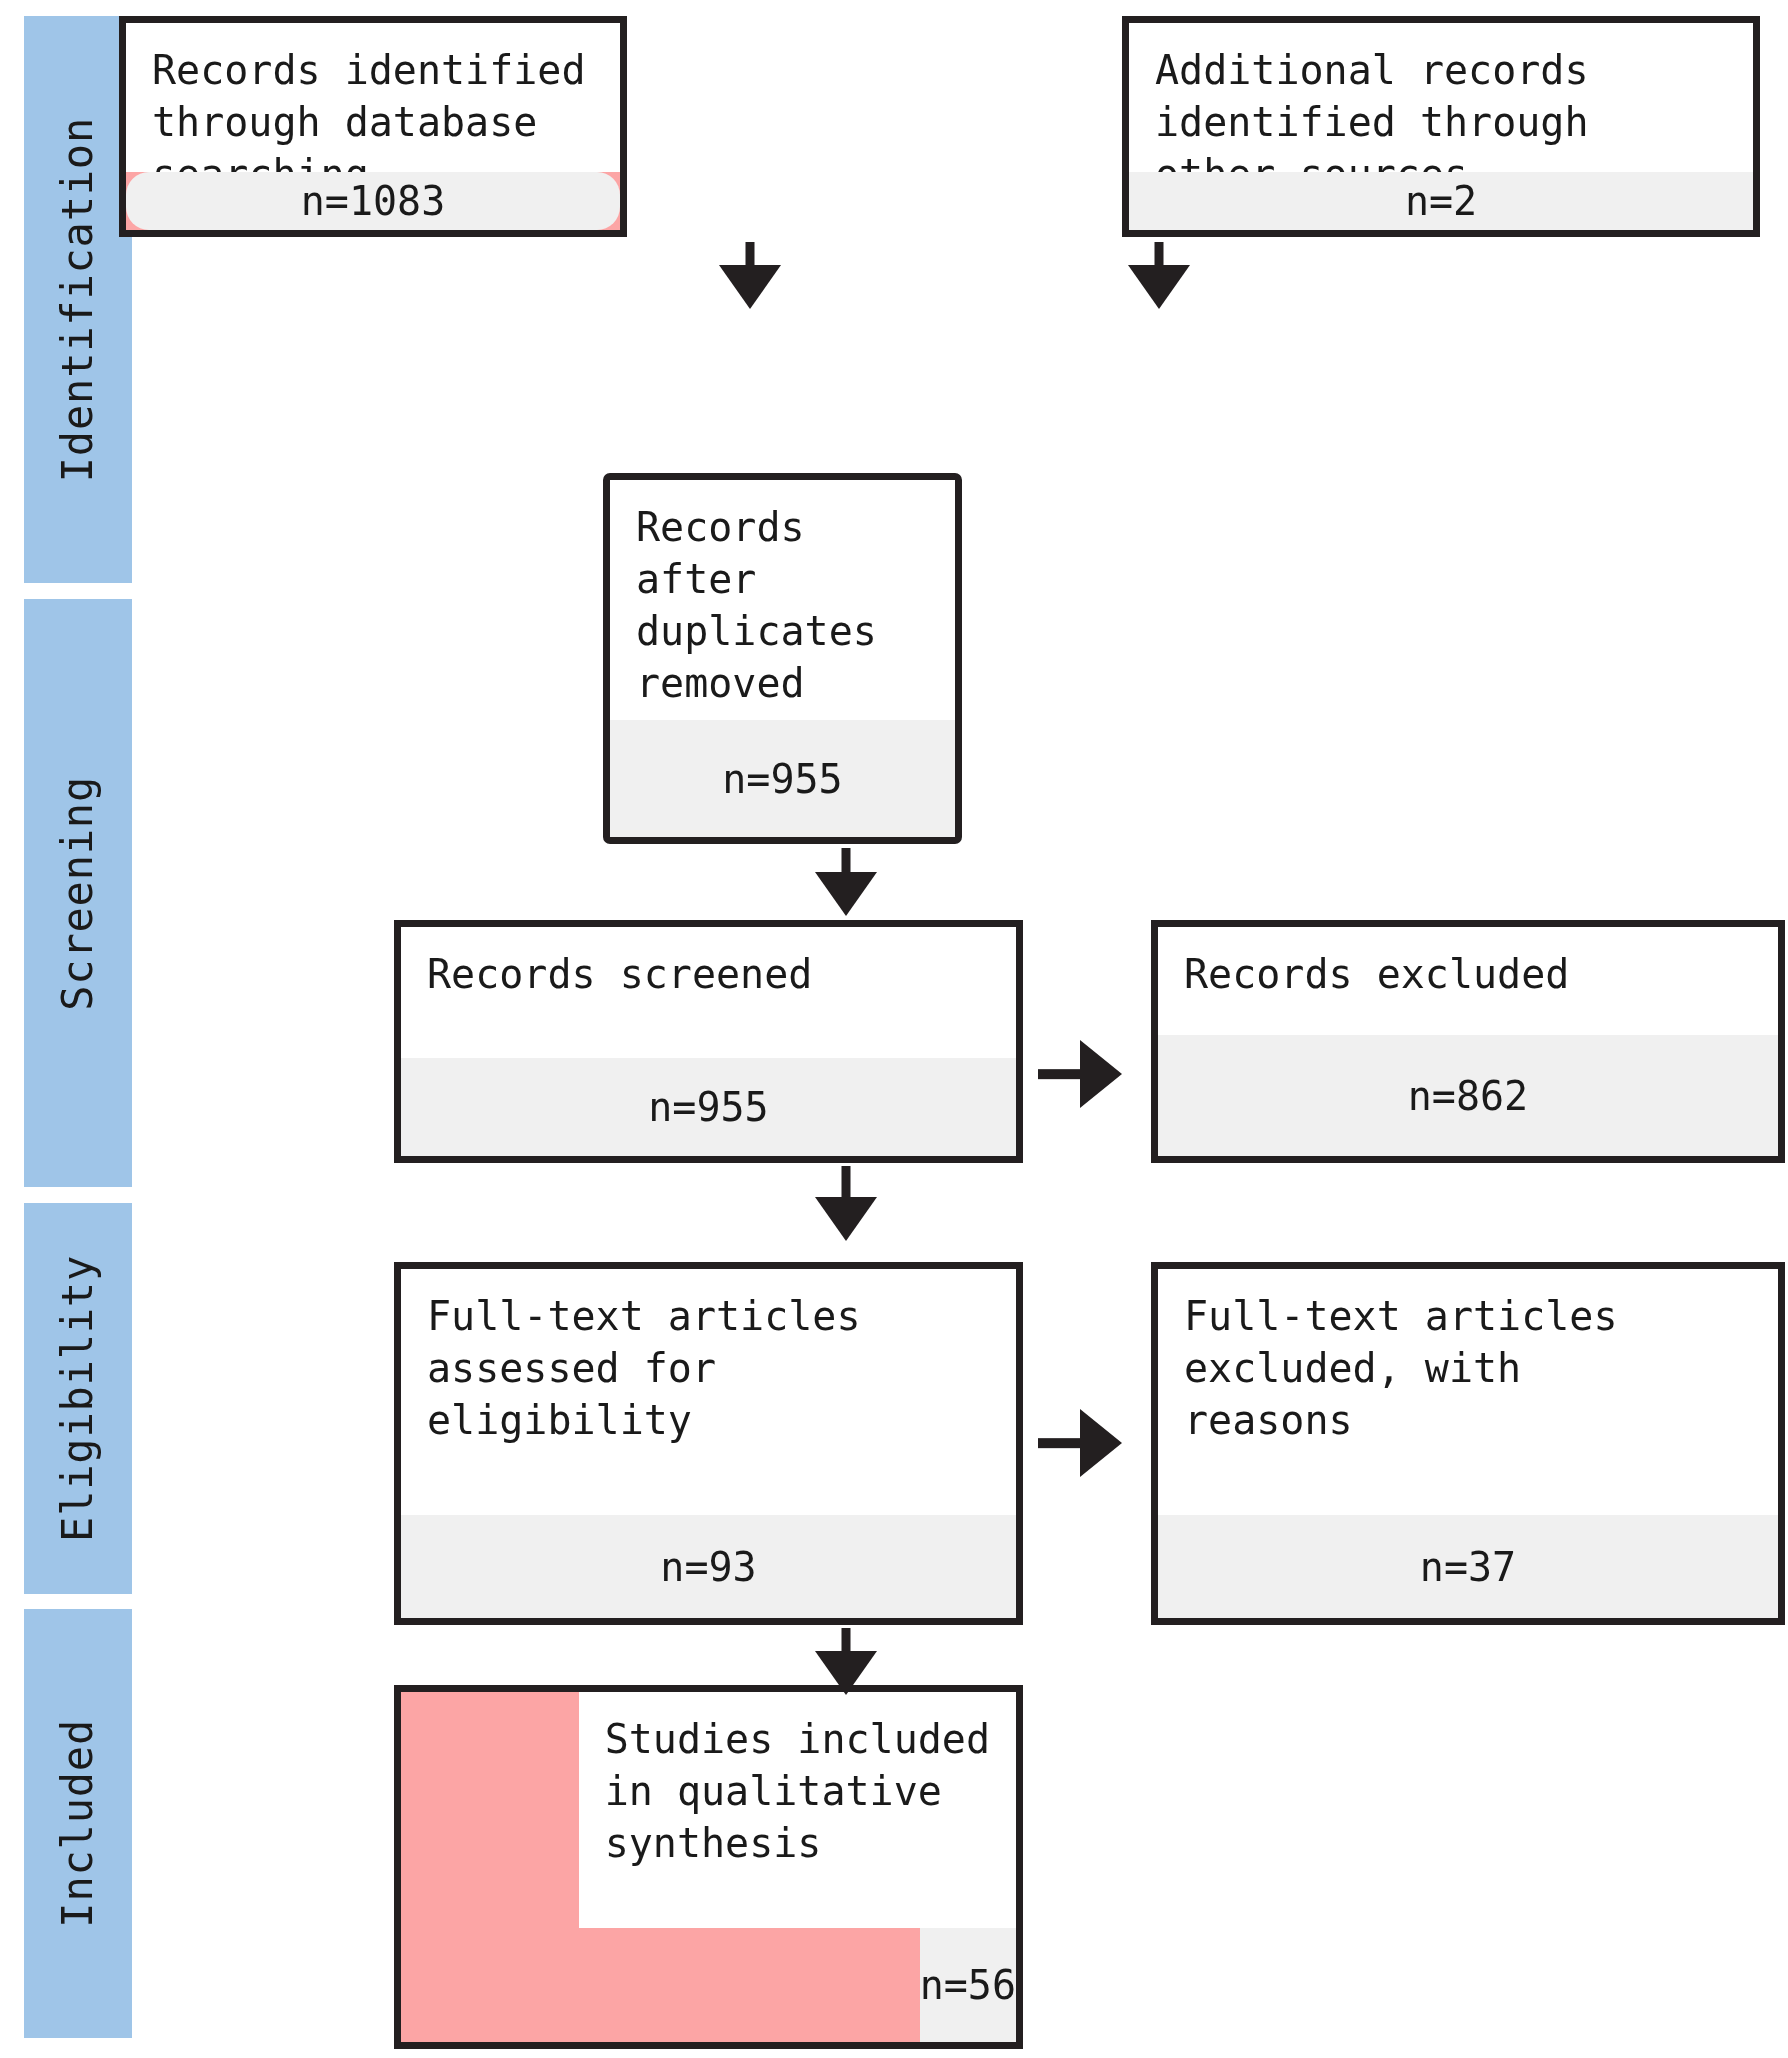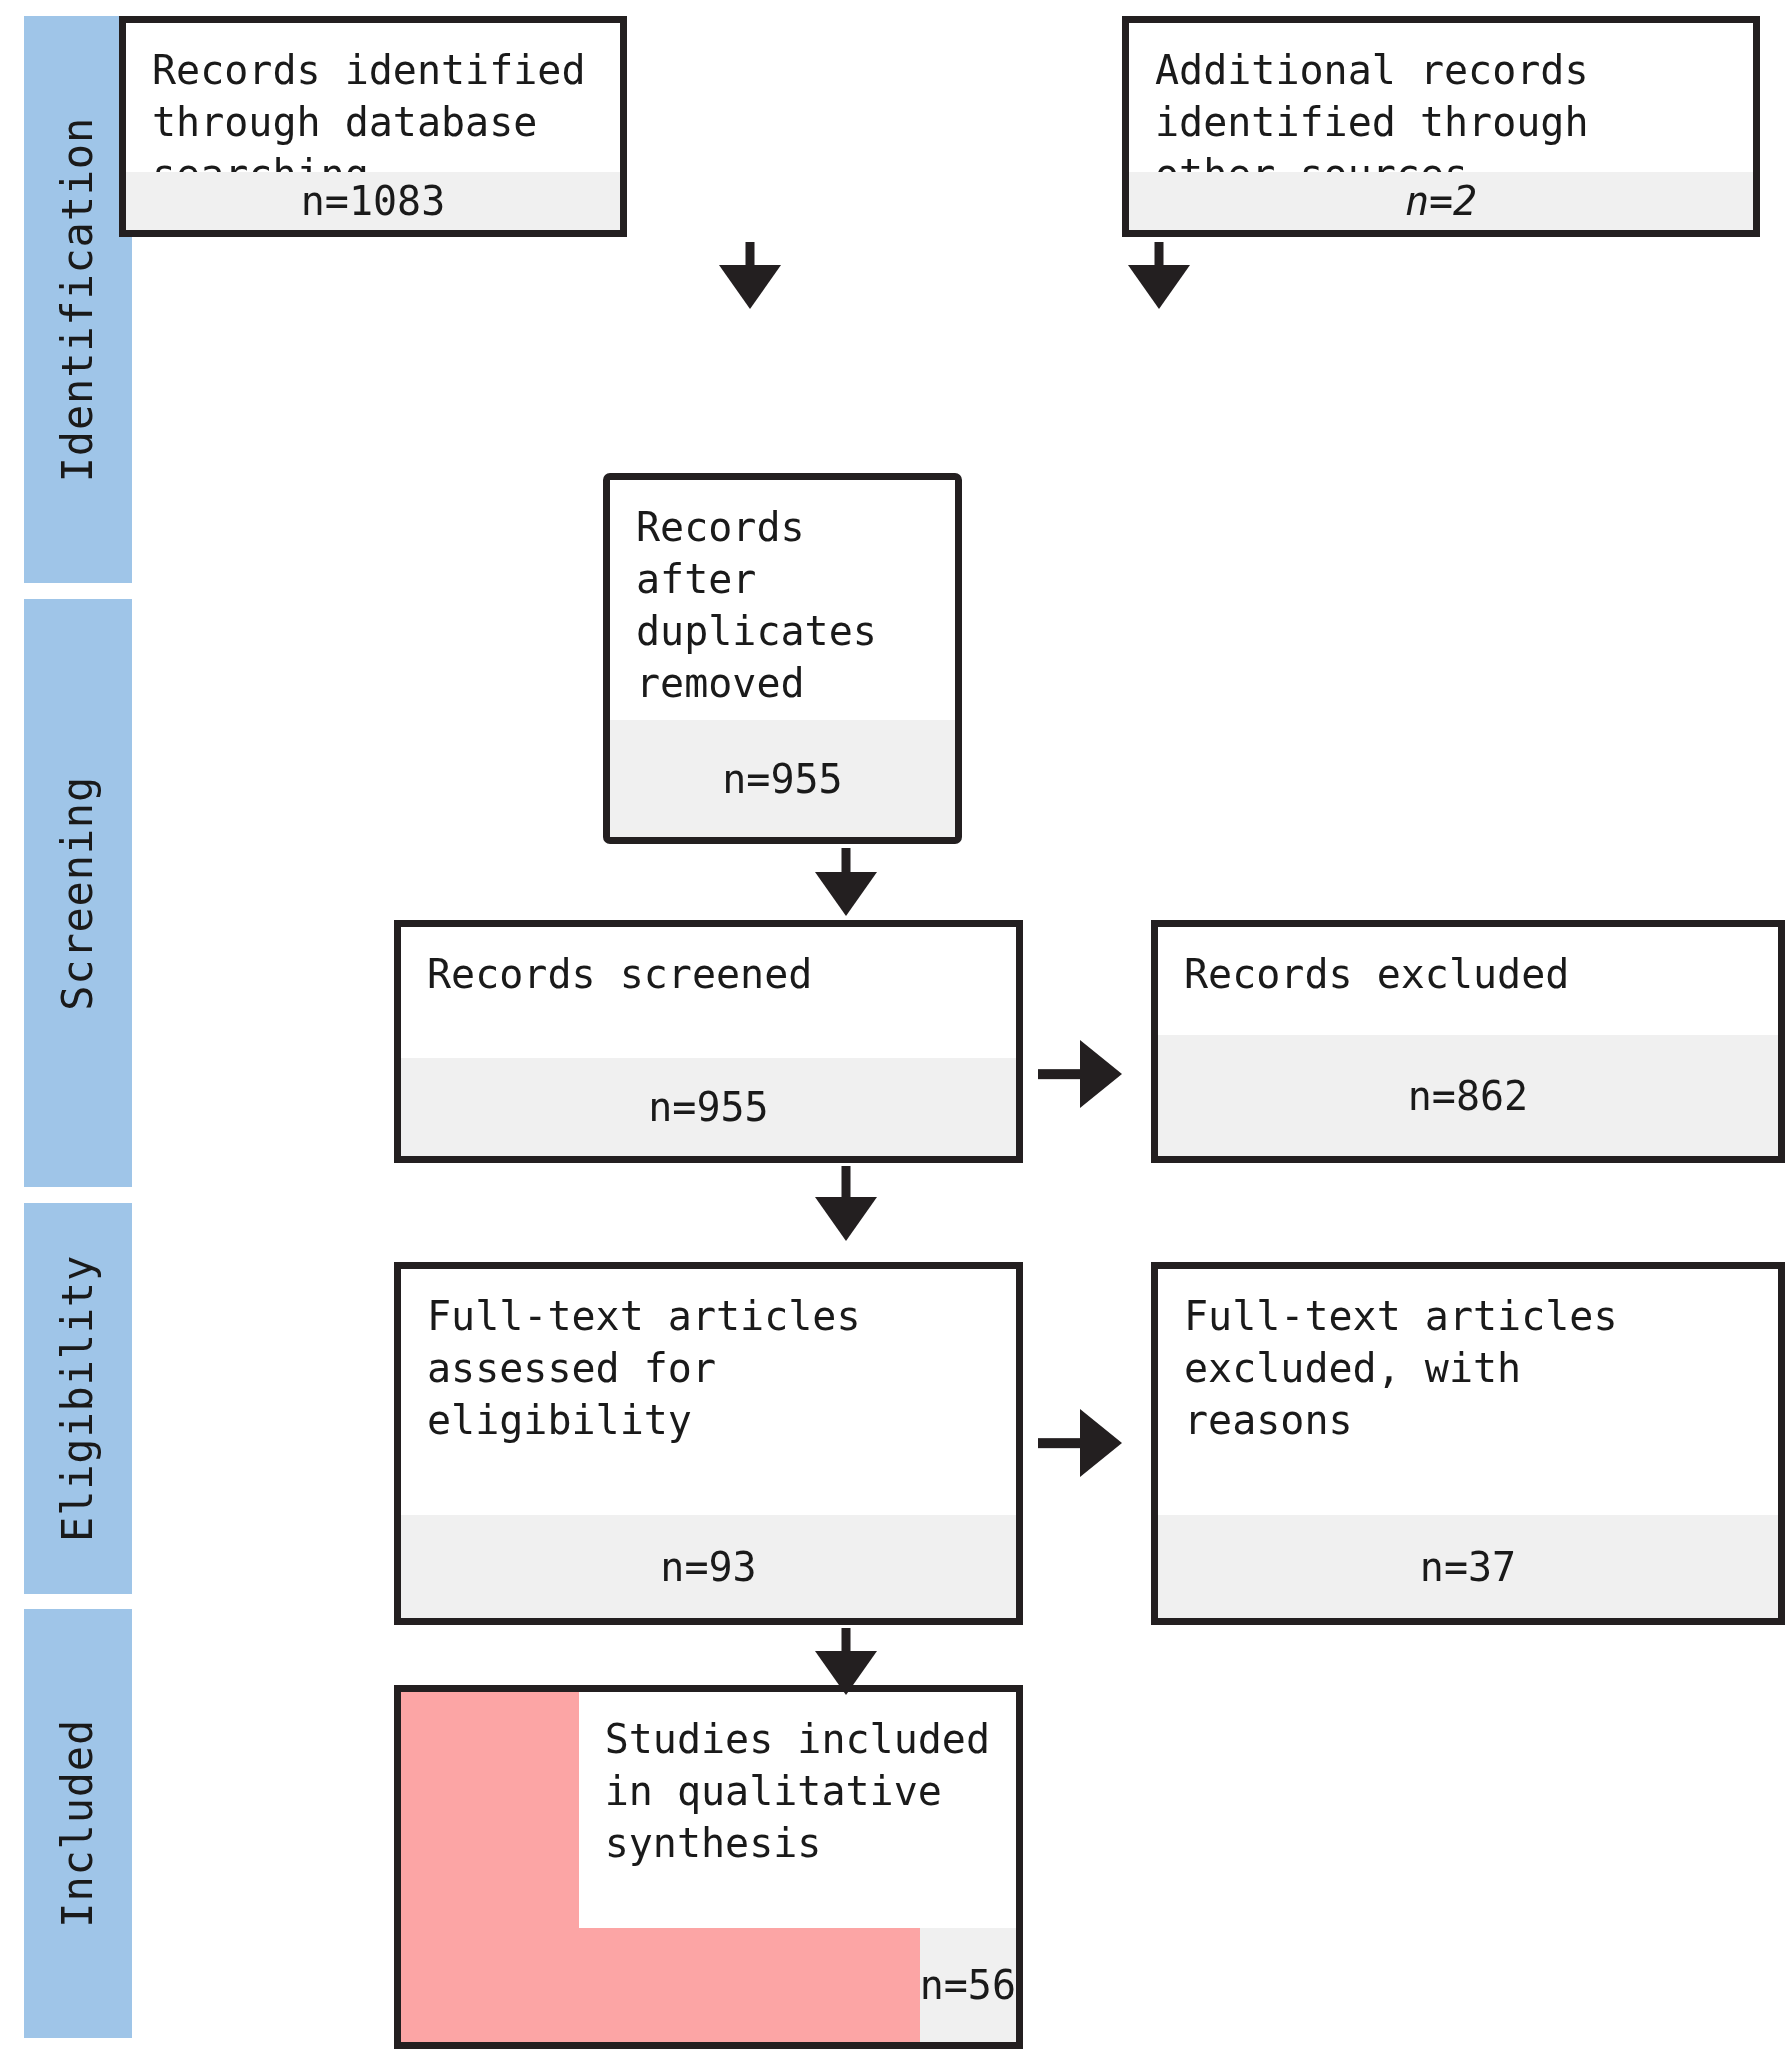--- a/index.html
+++ b/index.html
@@ -62,24 +62,24 @@
     box-sizing: border-box;
     display: flex;
     align-items: center;
     justify-content: center;
     font-size: 40px;
     color: #1a1a1a;
   }
 
   
   #box-identified          { left: 119px;  top: 16px;   width: 508px;  height: 221px; }
-  #box-identified .flow-box-count  { height: 71px; }
+  #box-identified .flow-box-count  { height: 71px; border-radius: 23px; }
 
   #box-additional          { left: 1122px; top: 16px;   width: 638px;  height: 221px; }
-  #box-additional .flow-box-count  { height: 71px; font-style: italic; }
+  #box-additional .flow-box-count  { height: 71px; }
 
   #box-duplicates          { left: 603px;  top: 473px;  width: 359px;  height: 371px; border-radius: 7px; }
   #box-duplicates .flow-box-count  { height: 117px; }
 
   #box-screened            { left: 394px;  top: 920px; width: 629px;  height: 243px; }
   #box-screened .flow-box-count    { height: 98px; }
 
   #box-records-excluded    { left: 1151px; top: 920px; width: 634px;  height: 243px; }
   #box-records-excluded .flow-box-count { height: 121px; }
 

